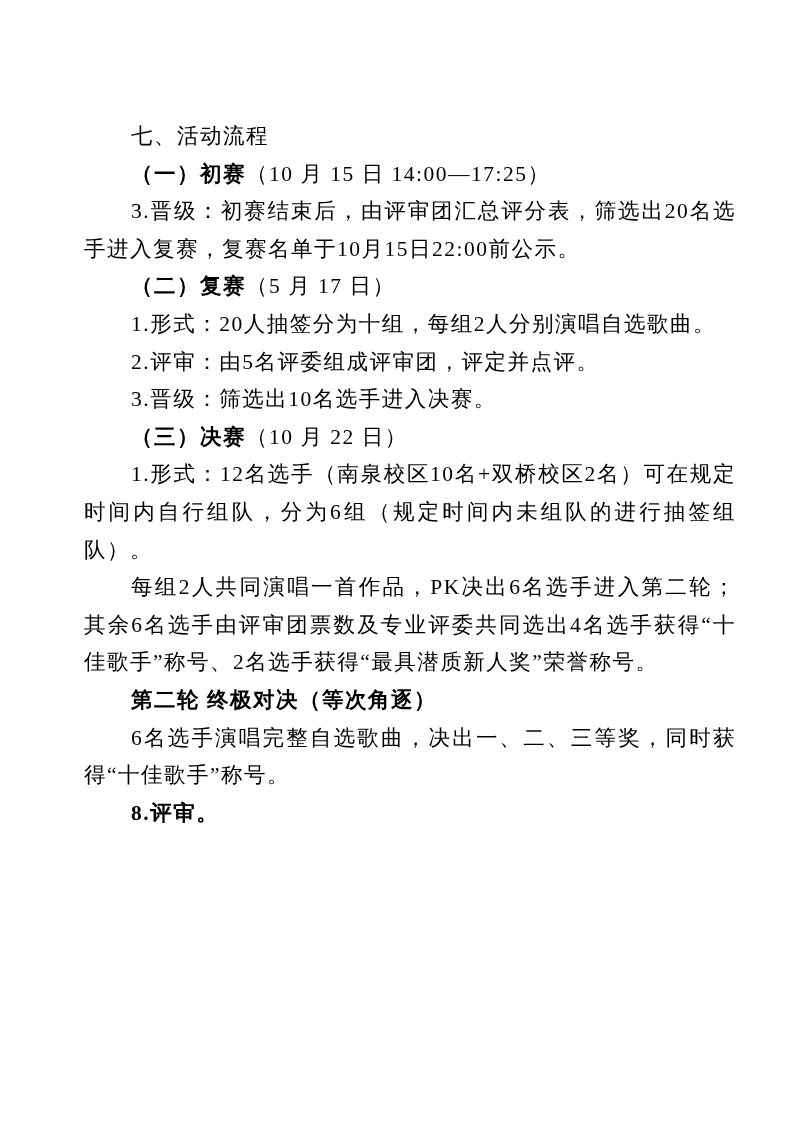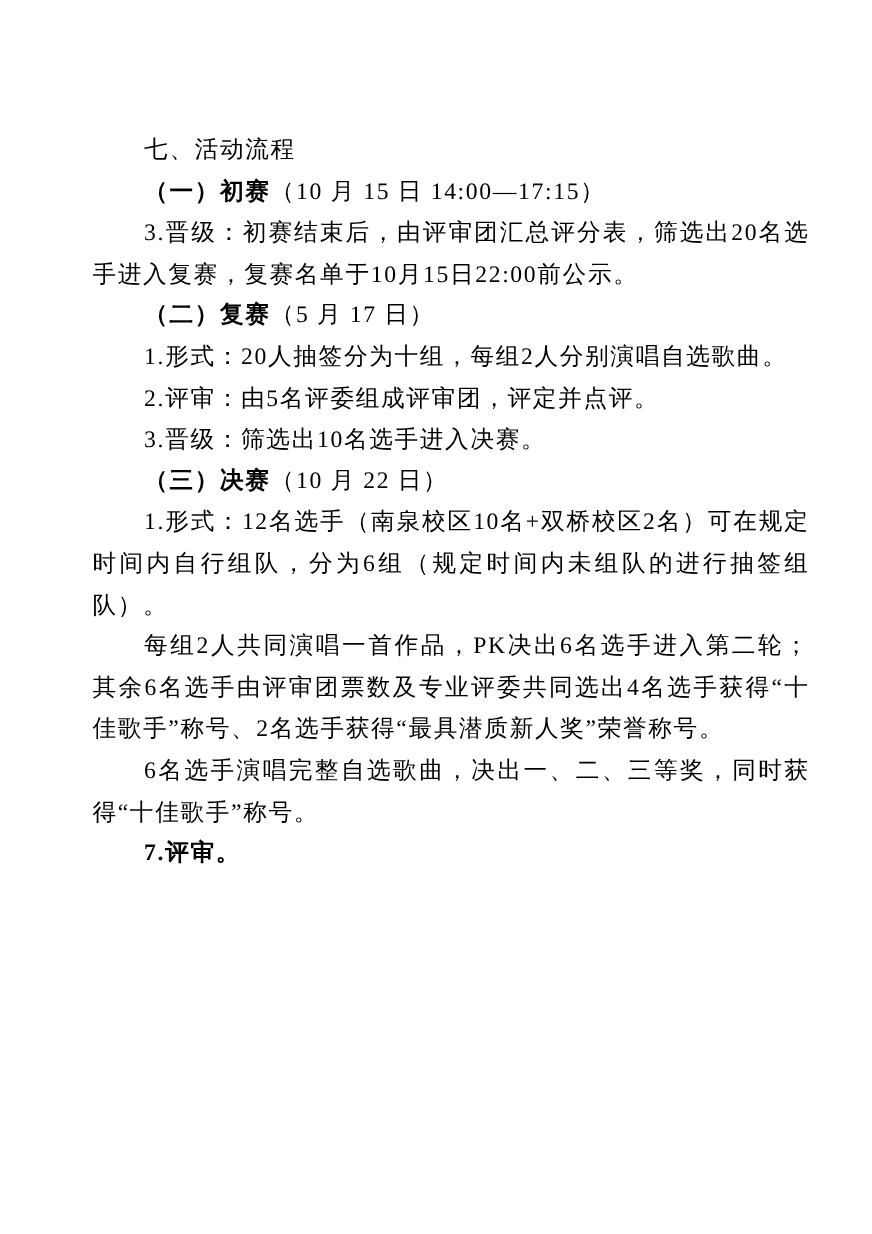--- a/index.html
+++ b/index.html
@@ -54,42 +54,43 @@
   }
 </style>
 </head>
 <body>
 
 <div class="page">
   <div class="content">
 
     <p class="doc-h1">七、活动流程</p>
 
-    <p class="doc-h2"><span class="h2-title">（一）初赛</span><span>（10 月 15 日 14:00—17:15）</span></p>
+    <p class="doc-h2"><span class="h2-title">（一）初赛</span><span>（10 月 15 日 14:00—17:25）</span></p>
 
 
 
     <p class="para">3.晋级：初赛结束后，由评审团汇总评分表，筛选出20名选手进入复赛，复赛名单于10月15日22:00前公示。</p>
 
     <p class="doc-h2"><span class="h2-title">（二）复赛</span><span>（5 月 17 日）</span></p>
 
     <p class="para">1.形式：20人抽签分为十组，每组2人分别演唱自选歌曲。</p>
 
     <p class="para">2.评审：由5名评委组成评审团，评定并点评。</p>
 
     <p class="para">3.晋级：筛选出10名选手进入决赛。</p>
 
     <p class="doc-h2"><span class="h2-title">（三）决赛</span><span>（10 月 22 日）</span></p>
 
     <p class="para">1.形式：12名选手（南泉校区10名+双桥校区2名）可在规定时间内自行组队，分为6组（规定时间内未组队的进行抽签组队）。</p>
 
 
     <p class="para">每组2人共同演唱一首作品，PK决出6名选手进入第二轮；其余6名选手由评审团票数及专业评委共同选出4名选手获得“十佳歌手”称号、2名选手获得“最具潜质新人奖”荣誉称号。</p>
 
+    <p class="doc-h3">第二轮 终极对决（等次角逐）</p>
 
     <p class="para">6名选手演唱完整自选歌曲，决出一、二、三等奖，同时获得“十佳歌手”称号。</p>
 
-    <p class="para para-bold">7.评审。</p>
+    <p class="para para-bold">8.评审。</p>
 
   </div>
 
   <div class="footer">—3—</div>
 </div>
 
 </body></html>

